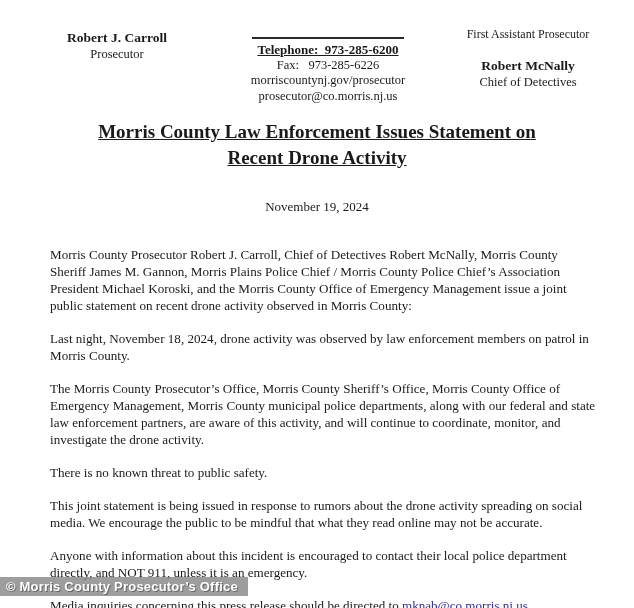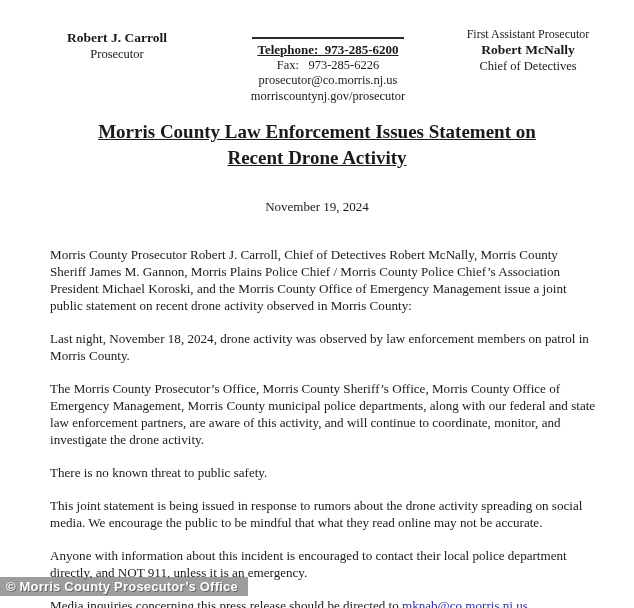--- a/index.html
+++ b/index.html
@@ -17,21 +17,21 @@
   .col-center{ width: 188px; text-align: center; }
   .col-right { width: 212px; text-align: center; padding-top: 1px; }
   .person-name { font-weight: bold; font-size: 13.5px; line-height: 16px; }
   .person-role { font-size: 12.5px; line-height: 16px; }
   .center-rule {
     border: 0; border-top: 2px solid #2b2b2b;
     width: 152px; margin: 11px auto 3px auto;
   }
   .center-line { font-size: 12.5px; line-height: 15.5px; white-space: pre; }
   .center-line.bold { font-weight: bold; font-size: 13px; text-decoration: underline; }
-  .role-top { font-size: 12px; line-height: 15px; }
+  .role-top { font-size: 12px; line-height: 15px; margin-bottom: 16px; }
   
   .doc-title {
     margin-top: 15px;
     text-align: center;
     font-size: 19px;
     font-weight: bold;
     line-height: 26px;
   }
   .doc-title .title-line { display: inline; text-decoration: underline; }
   .doc-title .line-break { display: block; height: 0; }
@@ -67,22 +67,22 @@
 
   <div class="letterhead">
     <div class="col-left">
       <div class="person-name">Robert J. Carroll</div>
       <div class="person-role">Prosecutor</div>
     </div>
     <div class="col-center">
       <hr class="center-rule">
       <div class="center-line bold">Telephone:  973-285-6200</div>
       <div class="center-line">Fax:   973-285-6226</div>
+      <div class="center-line">morriscountynj.gov/prosecutor</div>
       <div class="center-line">prosecutor@co.morris.nj.us</div>
-      <div class="center-line">morriscountynj.gov/prosecutor</div>
     </div>
     <div class="col-right">
       <div class="role-top">First Assistant Prosecutor</div>
       <div class="person-name">Robert McNally</div>
       <div class="person-role">Chief of Detectives</div>
     </div>
   </div>
 
   <div class="doc-title">
     <span class="title-line">Morris County Law Enforcement Issues Statement on</span>

